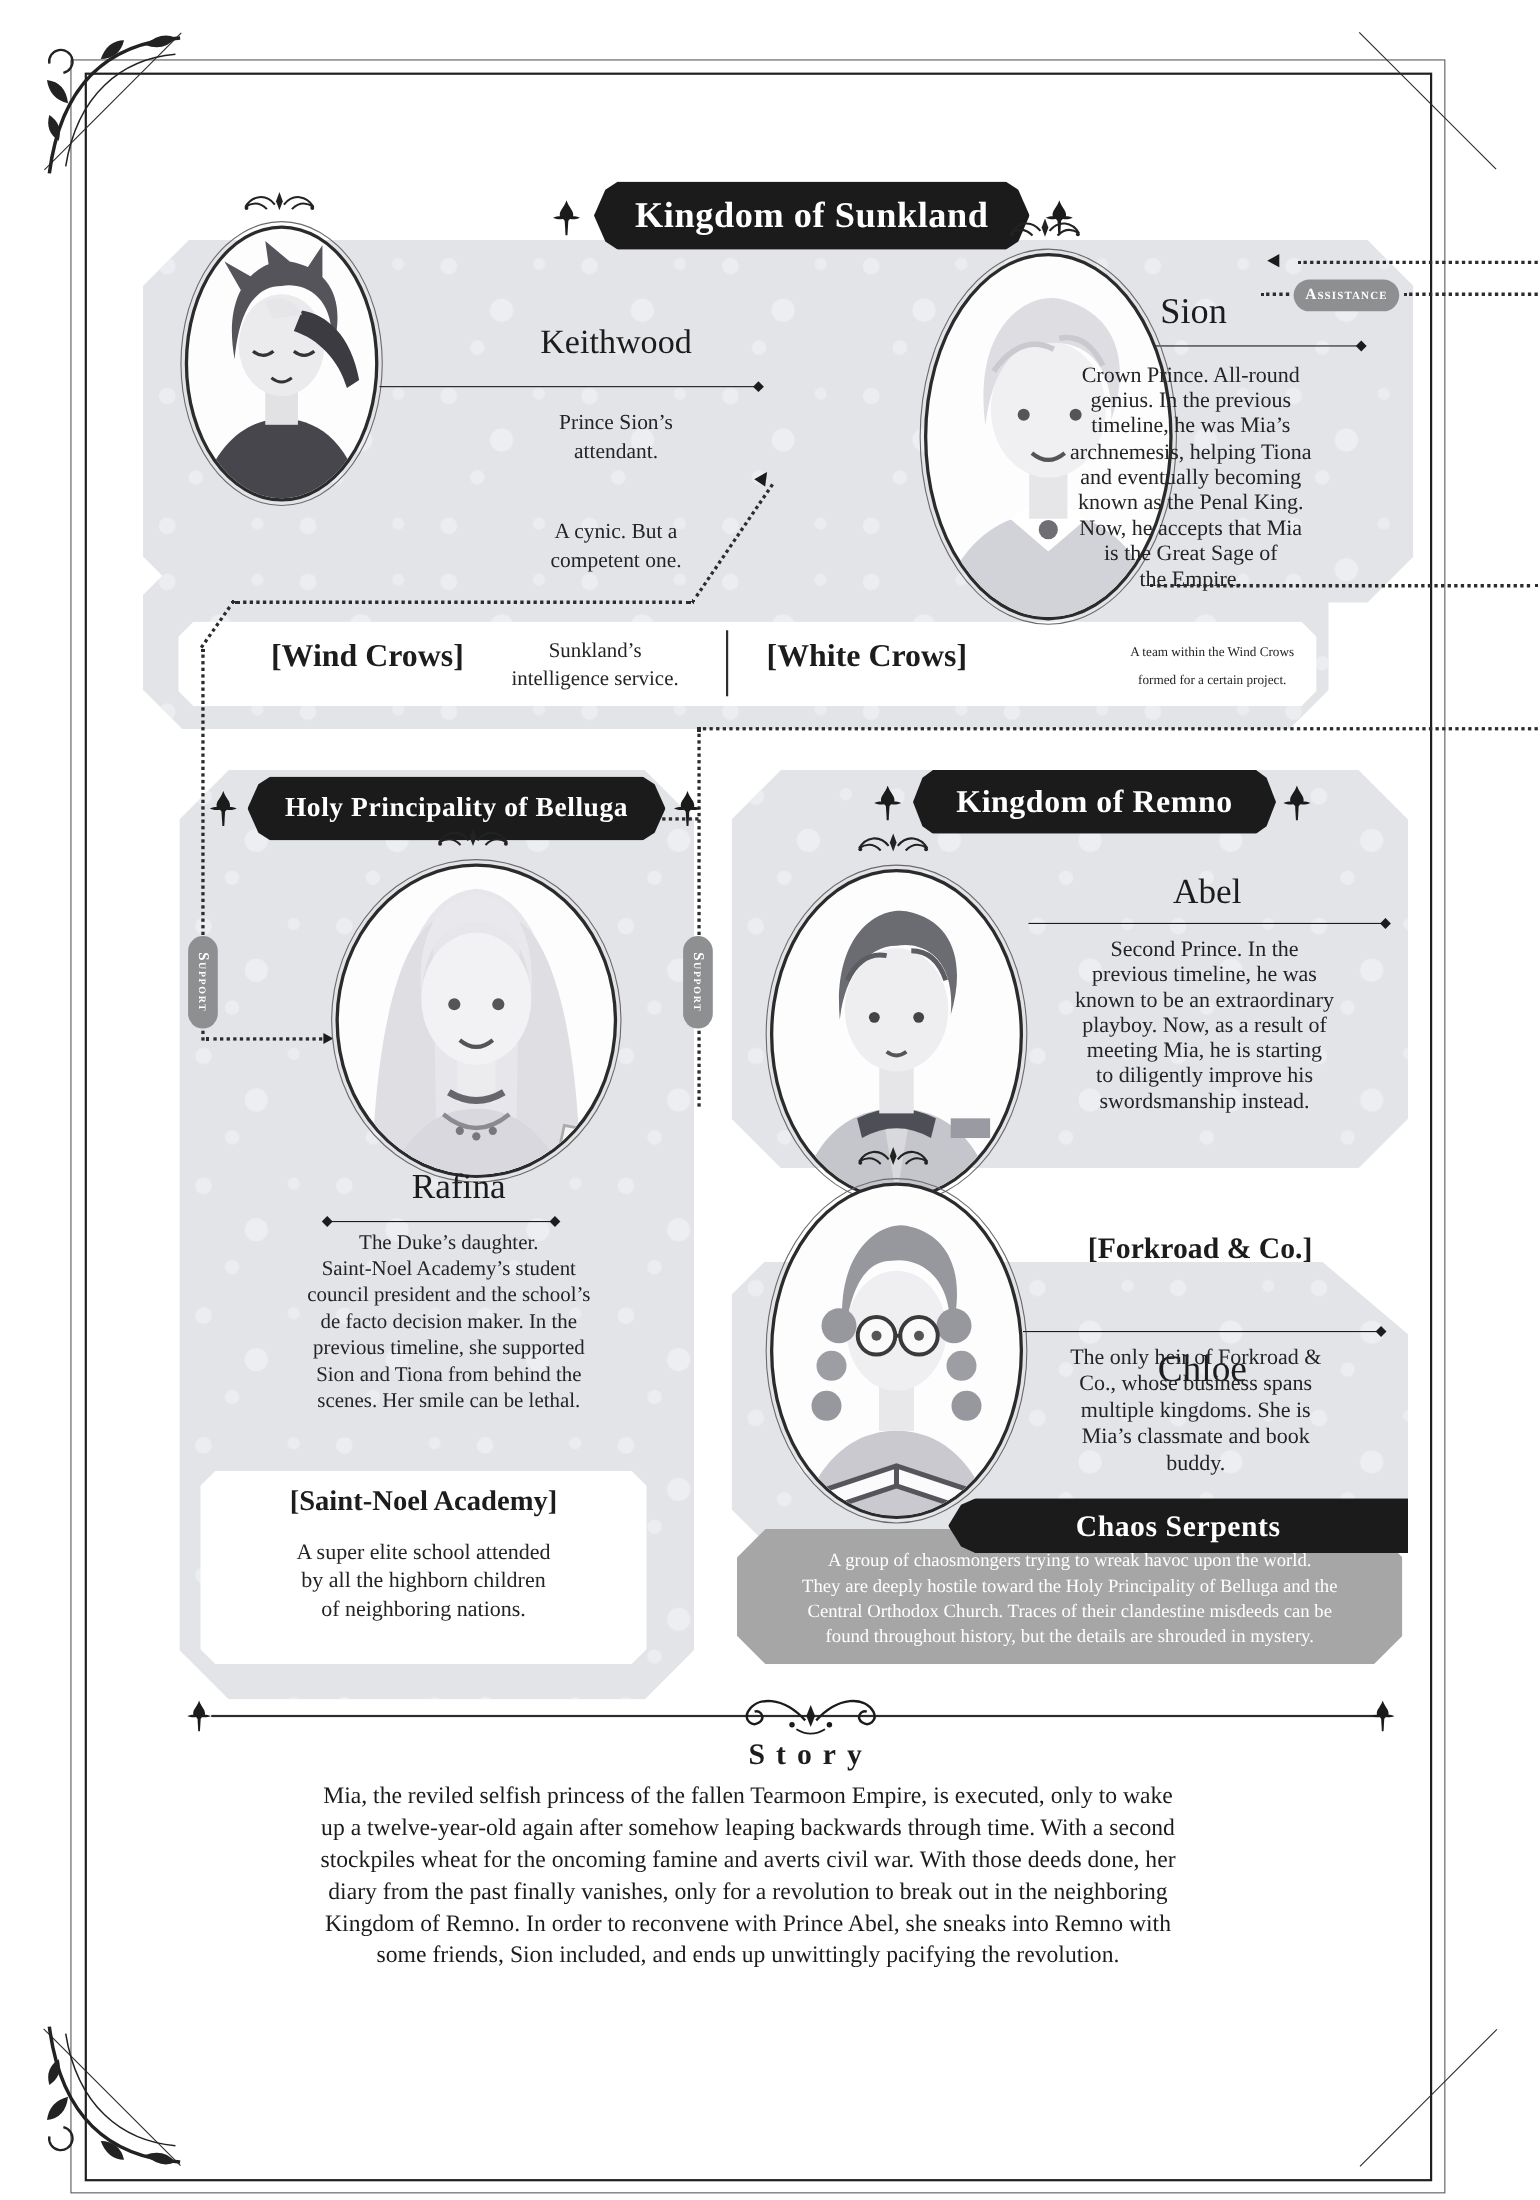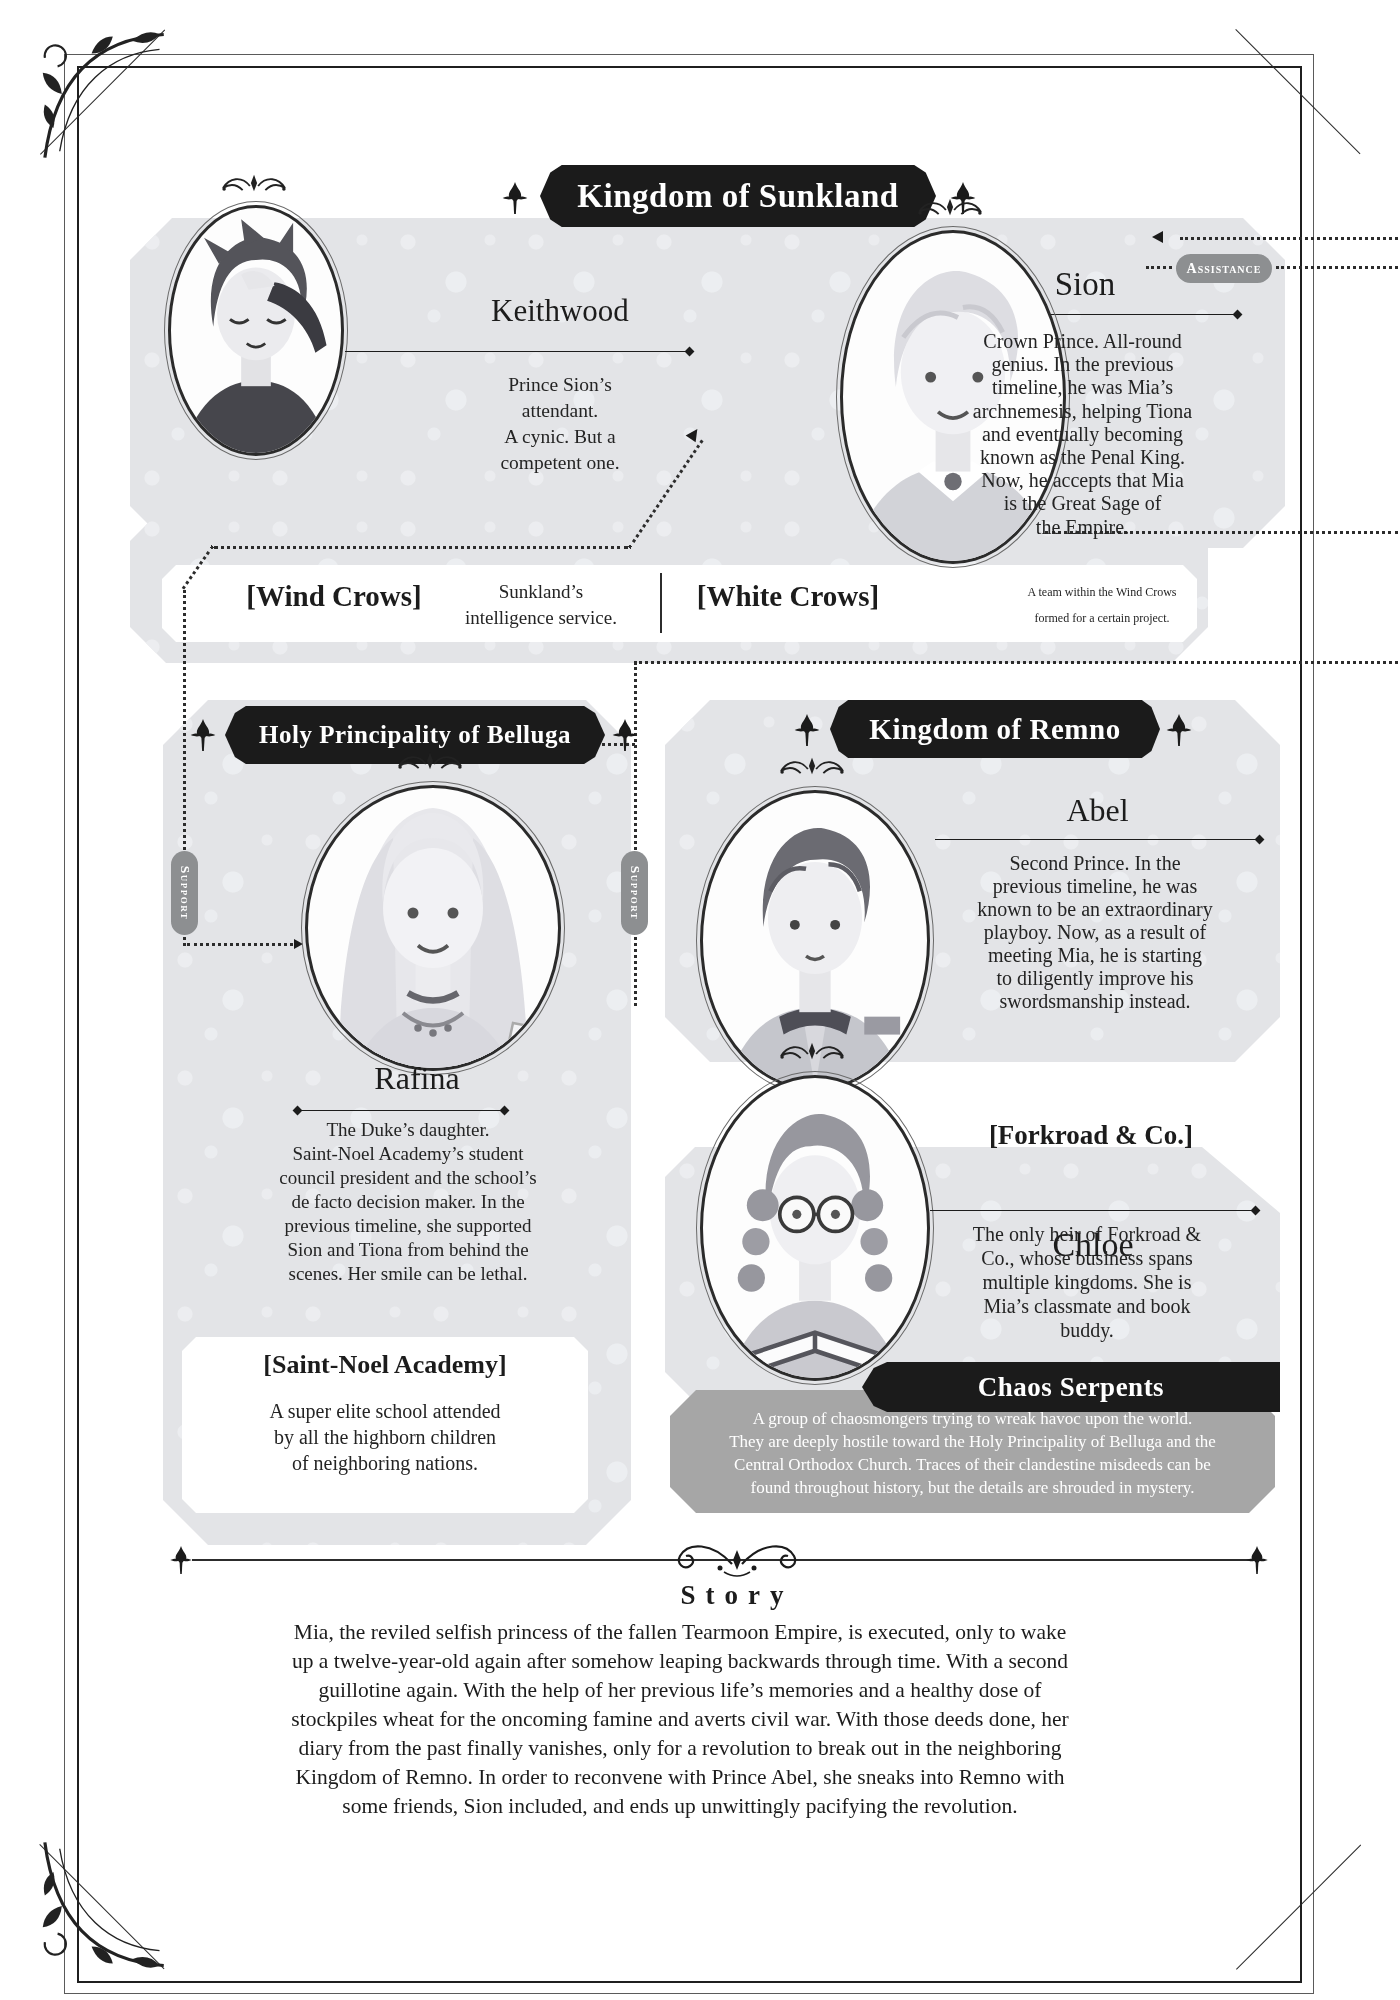--- a/index.html
+++ b/index.html
@@ -165,21 +165,21 @@
       <path d="M45 73 q5 4 10 0" stroke="#333" stroke-width="1.4" fill="none"></path>
     </svg>
   </div>
   <div class="cname" style="left:410px;top:293px;width:300px;font-size:31px;">Keithwood</div>
   <div class="rule" style="left:345px;top:351px;width:345px;">
       <span class="dia" style="right:-3px;"></span>
     </div>
   <div class="desc" style="left:430px;top:372px;width:260px;font-size:19.5px;">
     <div style="line-height:26px;">Prince Sion’s</div>
     <div style="line-height:26px;">attendant.</div>
-    <div style="line-height:26px;">A cynic. But a</div>
+    <div style="line-height:26px;margin-top:47px;">A cynic. But a</div>
     <div style="line-height:26px;">competent one.</div>
   </div>
 
   <div class="rule" style="left:930px;top:314px;width:308px;">
       <span class="dia" style="right:-3px;"></span>
     </div>
   <svg class="oval-orn" style="left:917px;top:198px;" viewBox="0 0 64 24">
     <path d="M32 0 L35 8 L32 16 L29 8Z" fill="#222"></path>
     <path d="M28 11 C20 1 8 3 2 13 C8 9 15 9 21 15" stroke="#222" stroke-width="1.8" fill="none"></path>
     <path d="M36 11 C44 1 56 3 62 13 C56 9 49 9 43 15" stroke="#222" stroke-width="1.8" fill="none"></path>
@@ -417,20 +417,19 @@
     <path d="M70 28 C90 6 114 6 122 20 C126 28 118 34 112 30 C106 26 110 18 116 20" fill="none" stroke="#1b1b1b" stroke-width="2.2"></path>
     <path d="M65 14 L69 24 L65 34 L61 24Z" fill="#1b1b1b"></path>
     <circle cx="48" cy="32" r="2.5" fill="#1b1b1b"></circle>
       <circle cx="82" cy="32" r="2.5" fill="#1b1b1b"></circle>
     <path d="M52 36 q13 8 26 0" fill="none" stroke="#1b1b1b" stroke-width="1.6"></path>
   </svg>
   <div class="story-title" style="left:627px;top:1580px;width:220px;">Story</div>
   <div class="story-text" style="left:155px;top:1618px;width:1050px;">
     <div>Mia, the reviled selfish princess of the fallen Tearmoon Empire, is executed, only to wake</div>
     <div>up a twelve-year-old again after somehow leaping backwards through time. With a second</div>
-    <div>guillotine again. With the help of her previous life’s memories and a healthy dose of</div>
     <div>stockpiles wheat for the oncoming famine and averts civil war. With those deeds done, her</div>
     <div>diary from the past finally vanishes, only for a revolution to break out in the neighboring</div>
     <div>Kingdom of Remno. In order to reconvene with Prince Abel, she sneaks into Remno with</div>
     <div>some friends, Sion included, and ends up unwittingly pacifying the revolution.</div>
   </div>
 
 </div>
 
 </body></html>

